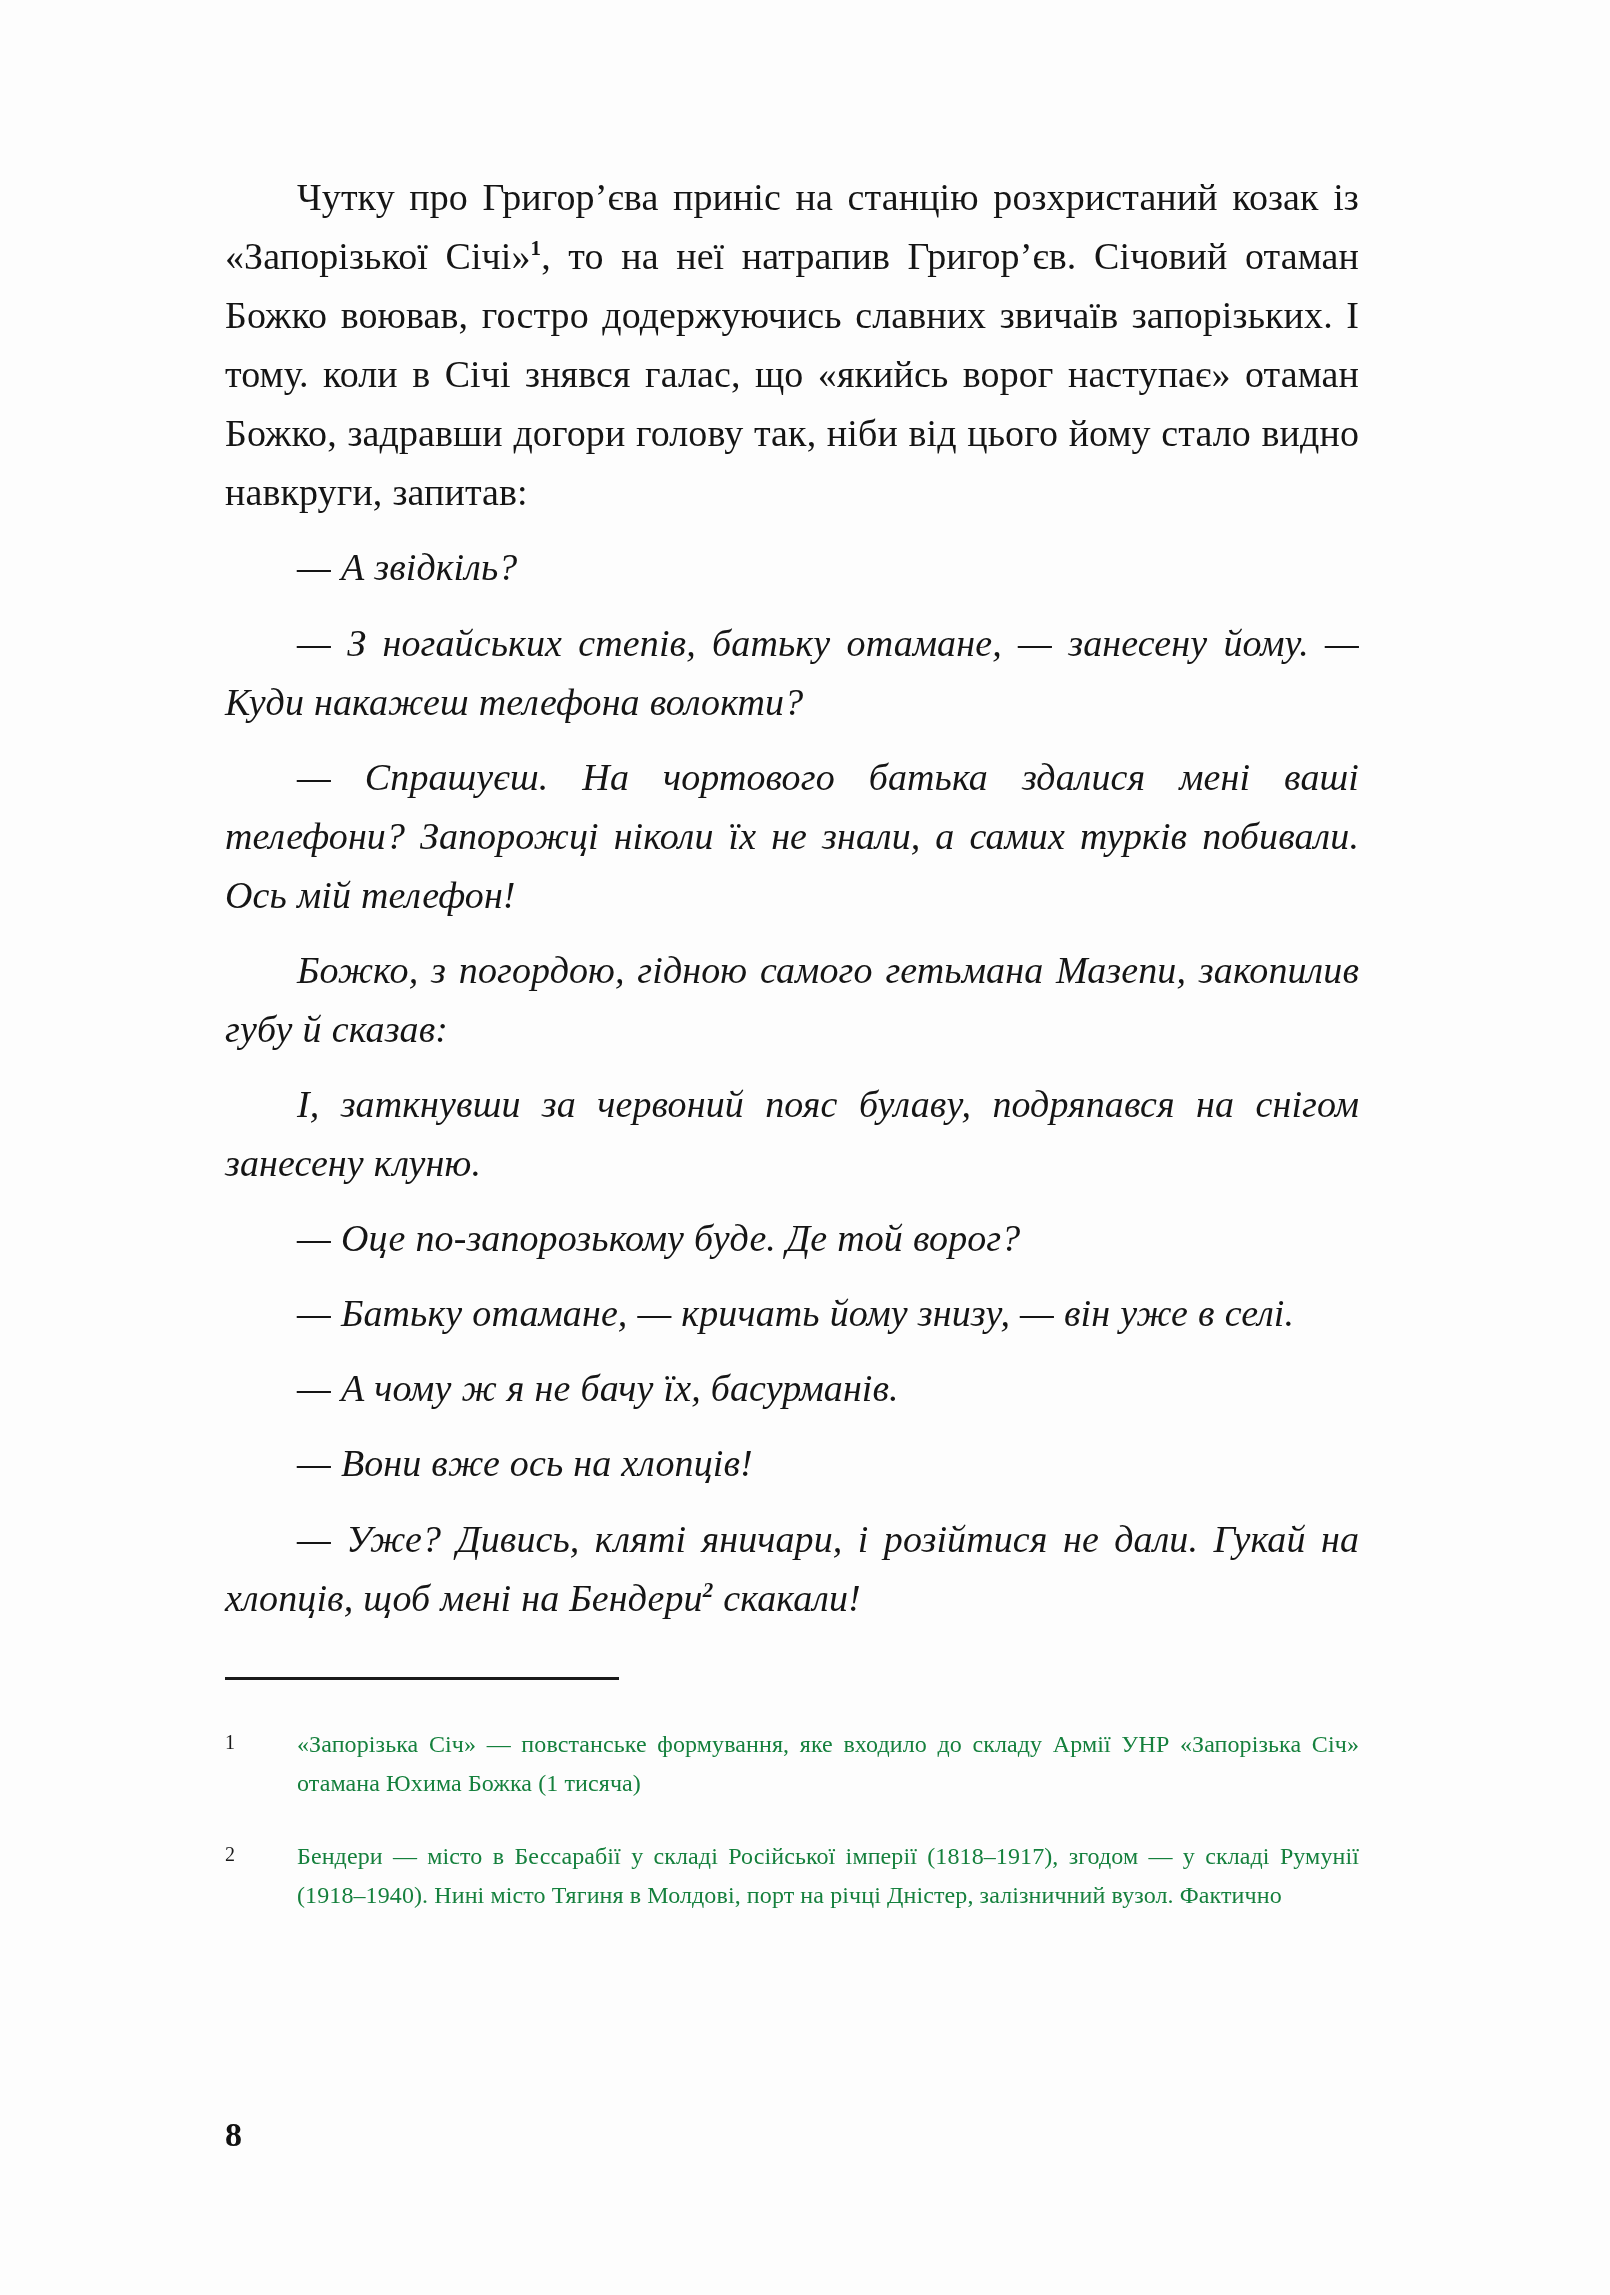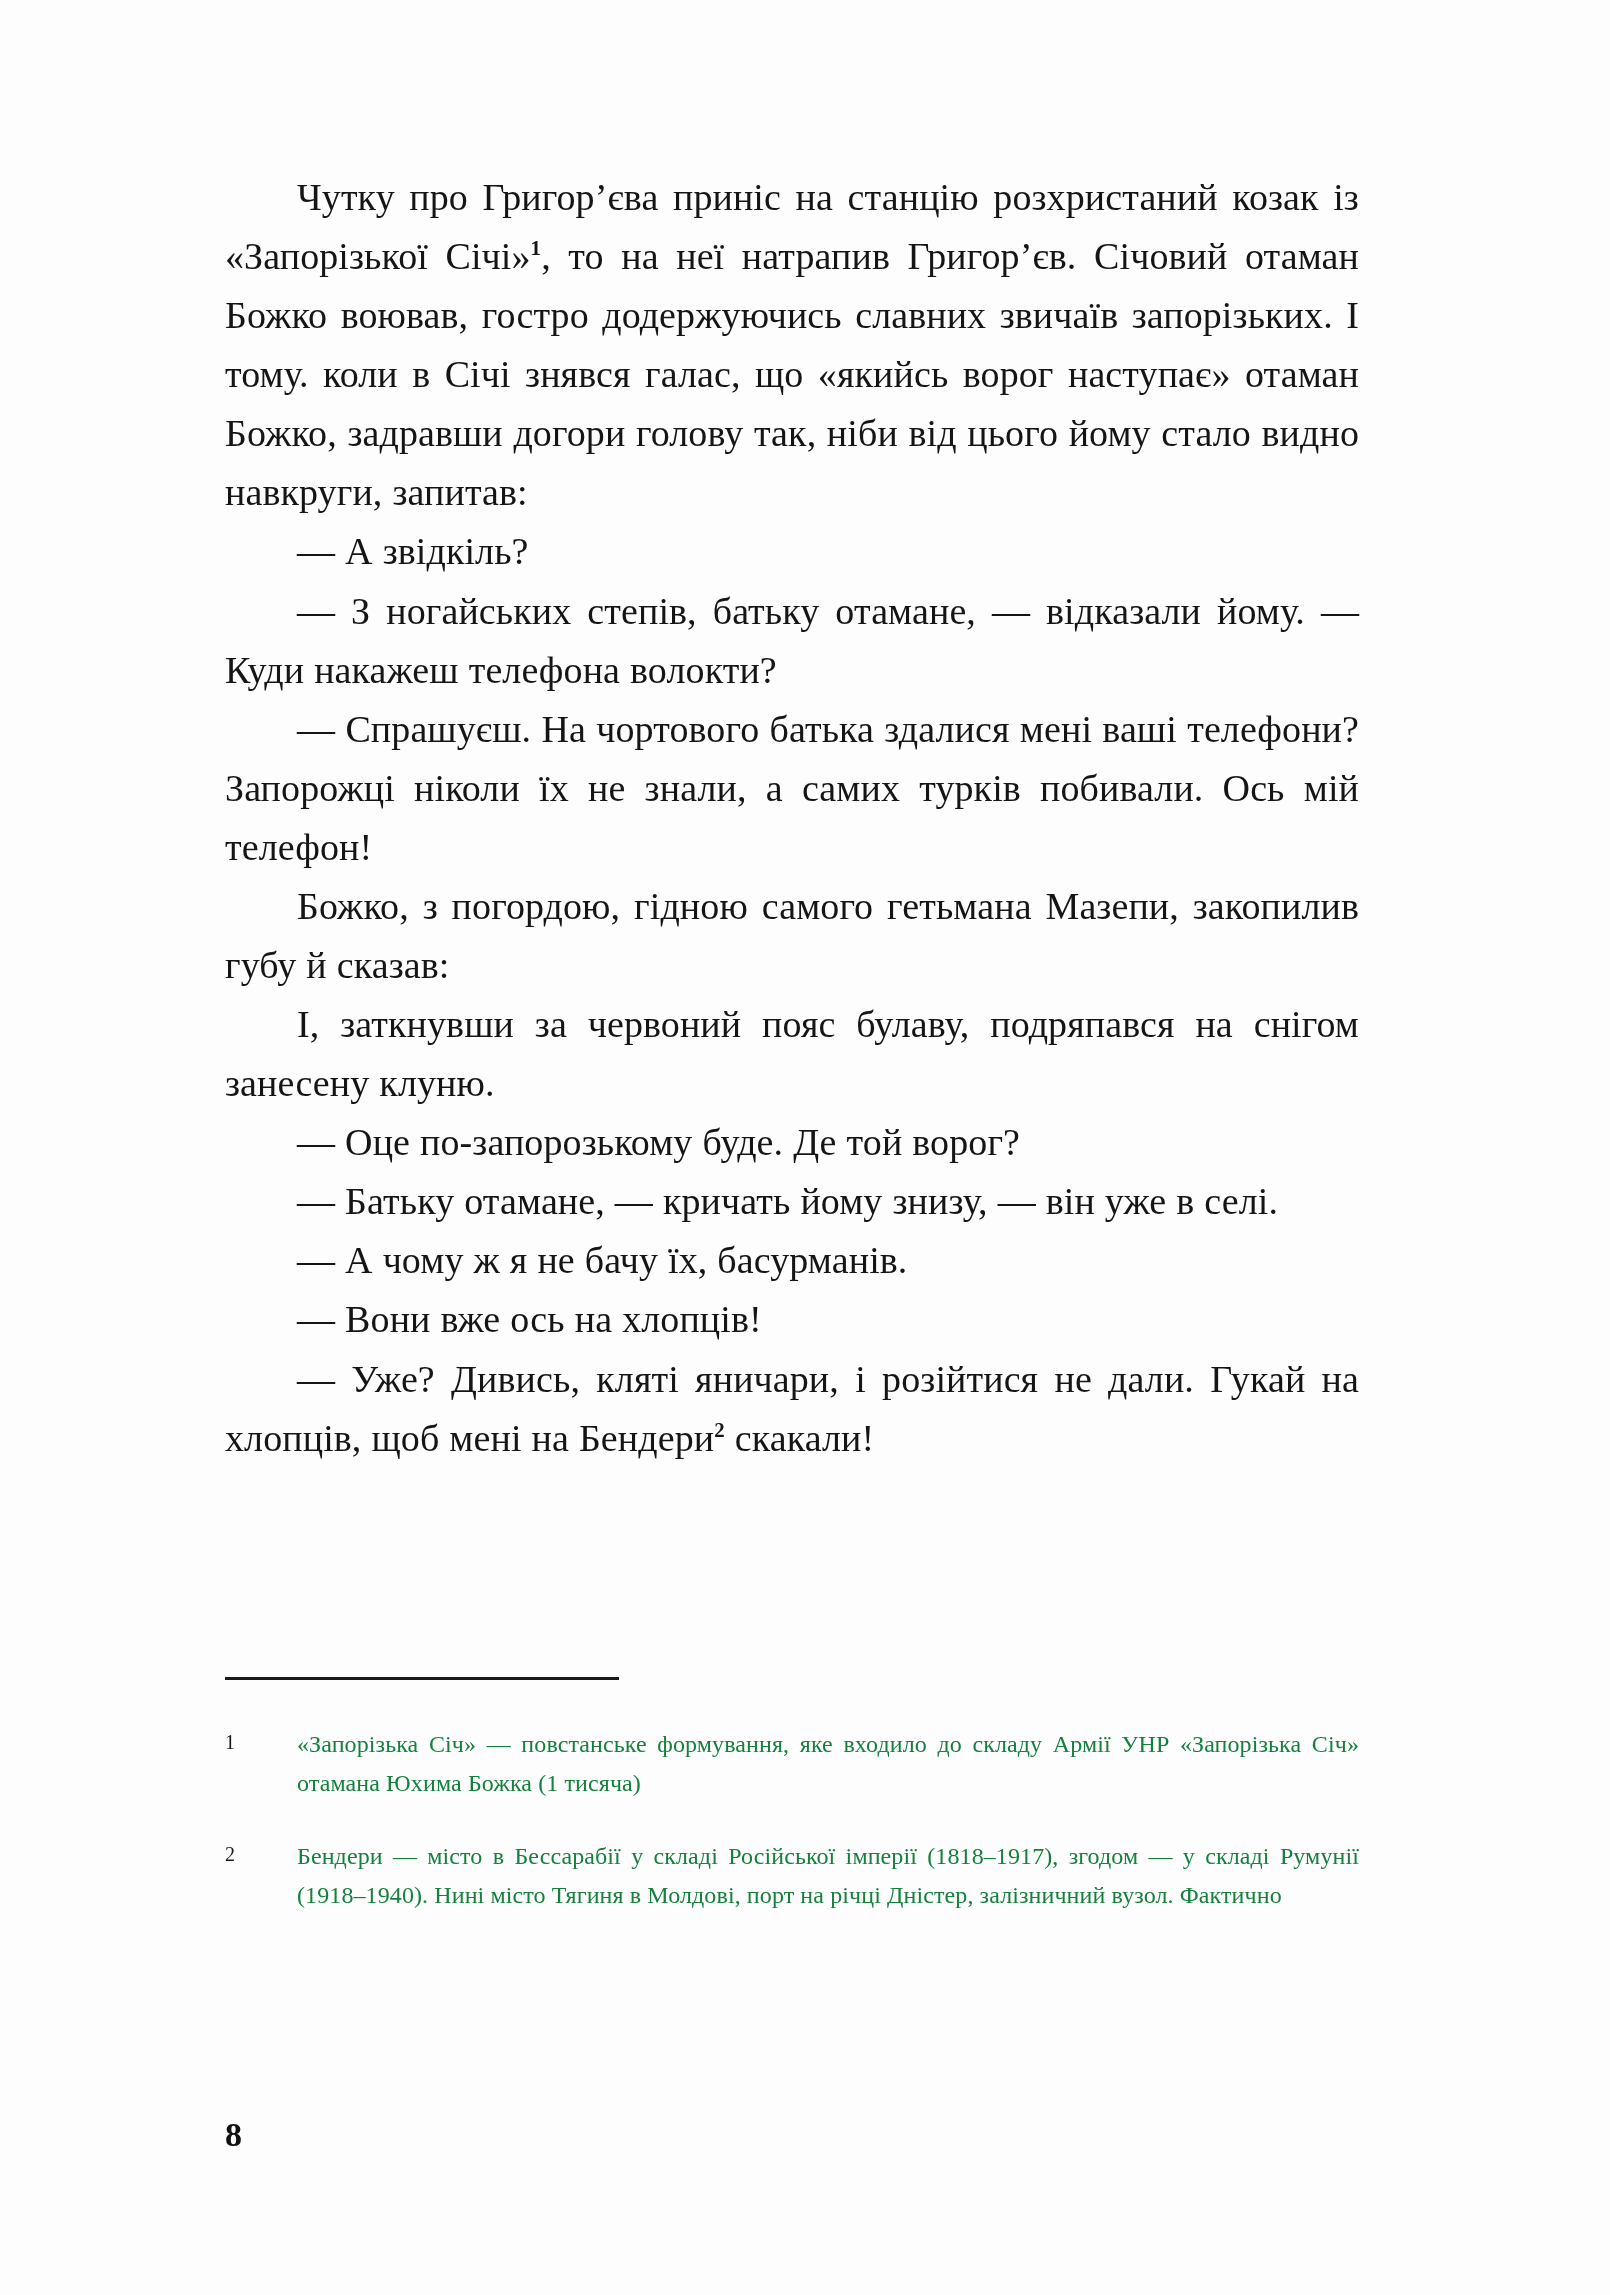--- a/index.html
+++ b/index.html
@@ -43,21 +43,22 @@
   .body-para.first {
     text-indent: 72px;
   }
   .body-para.indent {
     text-indent: 72px;
   }
   .body-para.dialogue {
     text-indent: 72px;
   }
   .body-para + .body-para {
-    margin-top: 0;
+    margin-top: 16px;
+    font-style: italic;
   }
 
   sup.fnref {
     font-size: 0.55em;
     line-height: 0;
     vertical-align: super;
     font-weight: 600;
   }
 
   
@@ -112,21 +113,21 @@
 <body>
 
 <div class="page">
 
   <div class="textblock">
 
     <p class="body-para first indent"><span>Чутку про Григор’єва приніс на станцію розхристаний козак із «Запорізької Січі»</span><sup class="fnref">1</sup><span>, то на неї натрапив Григор’єв. Січовий отаман Божко воював, гостро додержуючись славних звичаїв запорізьких. І тому. коли в Січі знявся галас, що «якийсь ворог наступає» отаман Божко, задравши догори голову так, ніби від цього йому стало видно навкруги, запитав:</span></p>
 
     <p class="body-para dialogue">— А звідкіль?</p>
 
-    <p class="body-para dialogue">— З ногайських степів, батьку отамане, — відказали йому. — Куди накажеш телефона волокти?</p>
+    <p class="body-para dialogue">— З ногайських степів, батьку отамане, — занесену йому. — Куди накажеш телефона волокти?</p>
 
     <p class="body-para dialogue">— Спрашуєш. На чортового батька здалися мені ваші телефони? Запорожці ніколи їх не знали, а самих турків побивали. Ось мій телефон!</p>
 
     <p class="body-para indent">Божко, з погордою, гідною самого гетьмана Мазепи, закопилив губу й сказав:</p>
 
     <p class="body-para indent">І, заткнувши за червоний пояс булаву, подряпався на снігом занесену клуню.</p>
 
     <p class="body-para dialogue">— Оце по-запорозькому буде. Де той ворог?</p>
 
     <p class="body-para dialogue">— Батьку отамане, — кричать йому знизу, — він уже в селі.</p>

